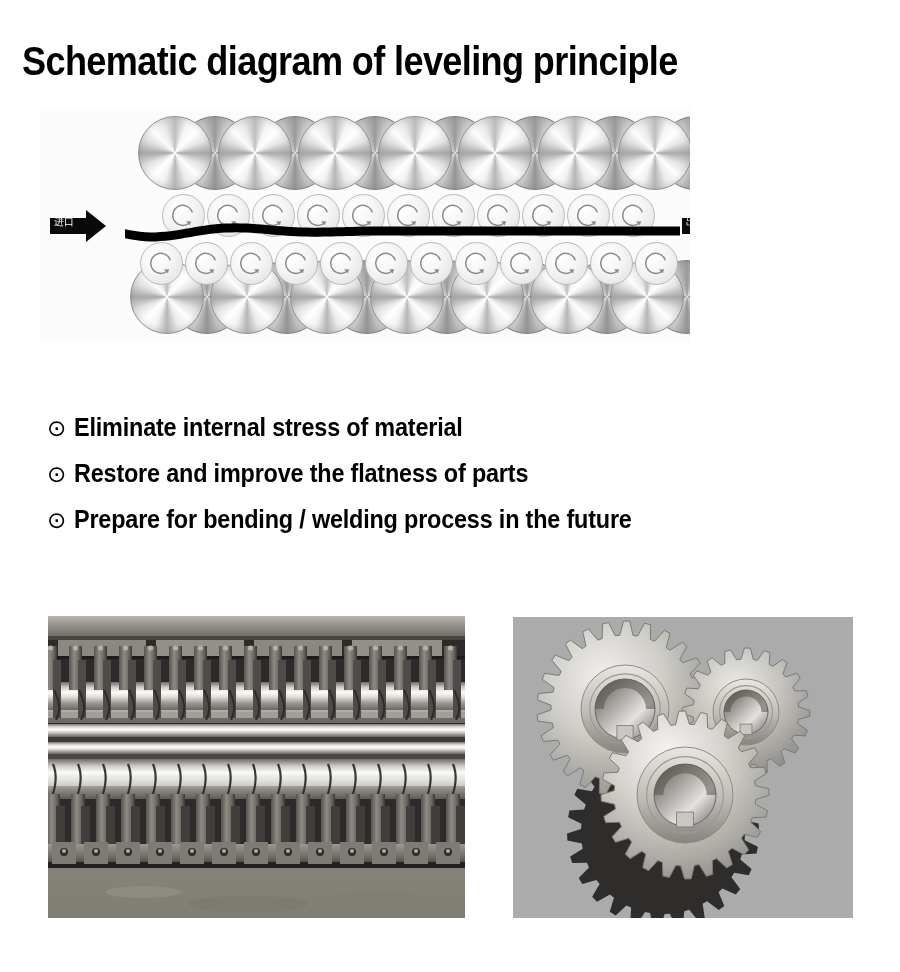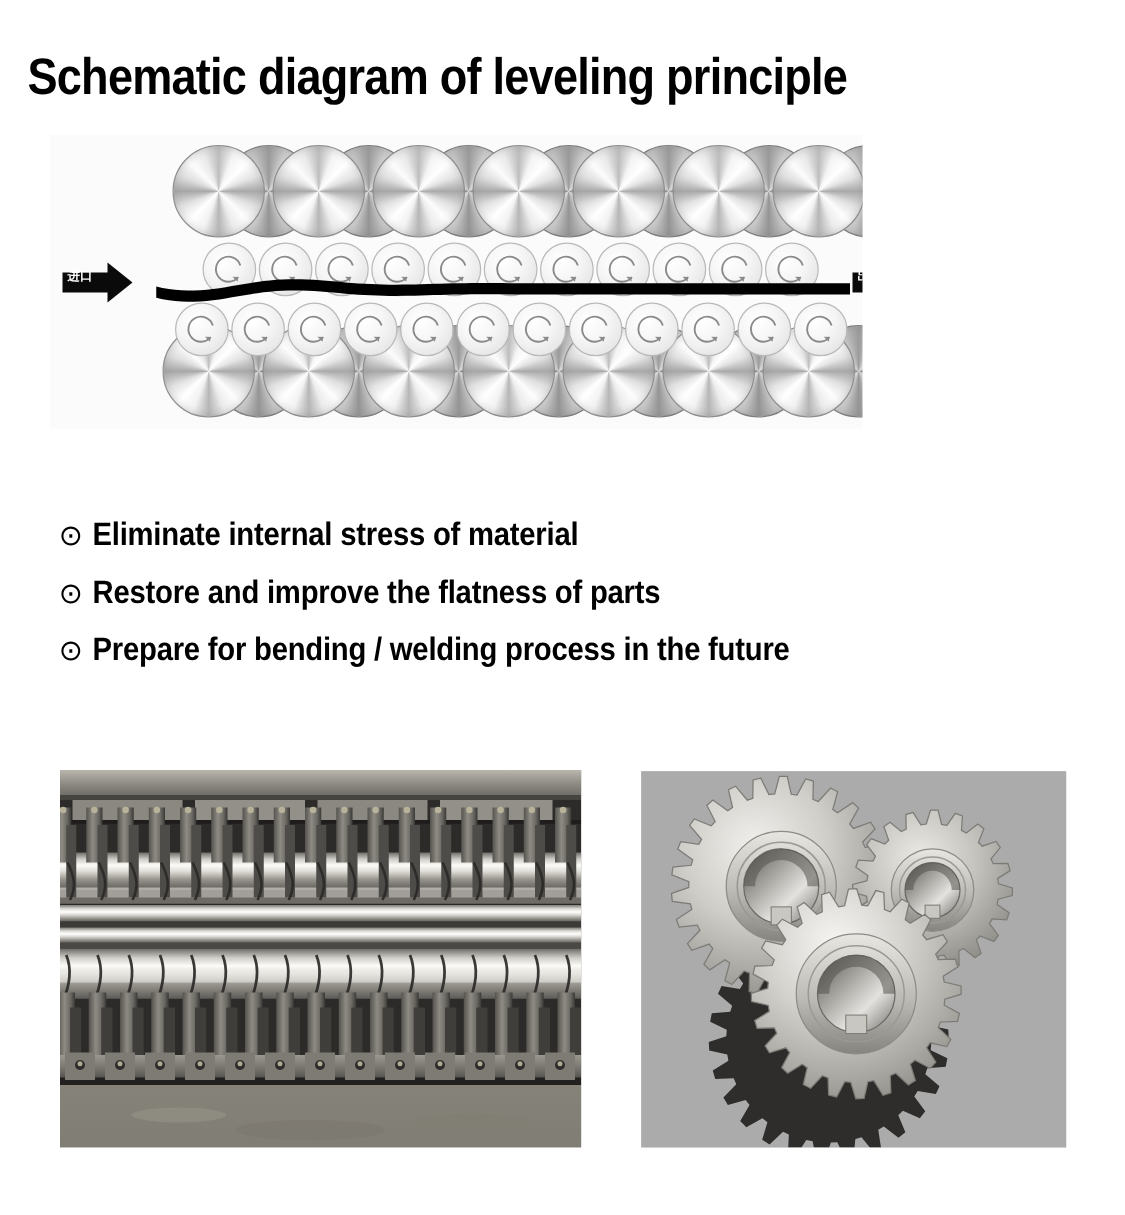--- a/index.html
+++ b/index.html
@@ -36,21 +36,20 @@
 
   
   .diagram-panel {
     position: absolute;
     left: 40px;
     top: 108px;
     width: 650px;
     height: 235px;
     background: #fbfbfb;
     overflow: hidden;
-    font-weight: bold;
   }
 
   .roller-stack {
     position: absolute;
     left: 0;
     top: 0;
     width: 650px;
     height: 235px;
   }
 

